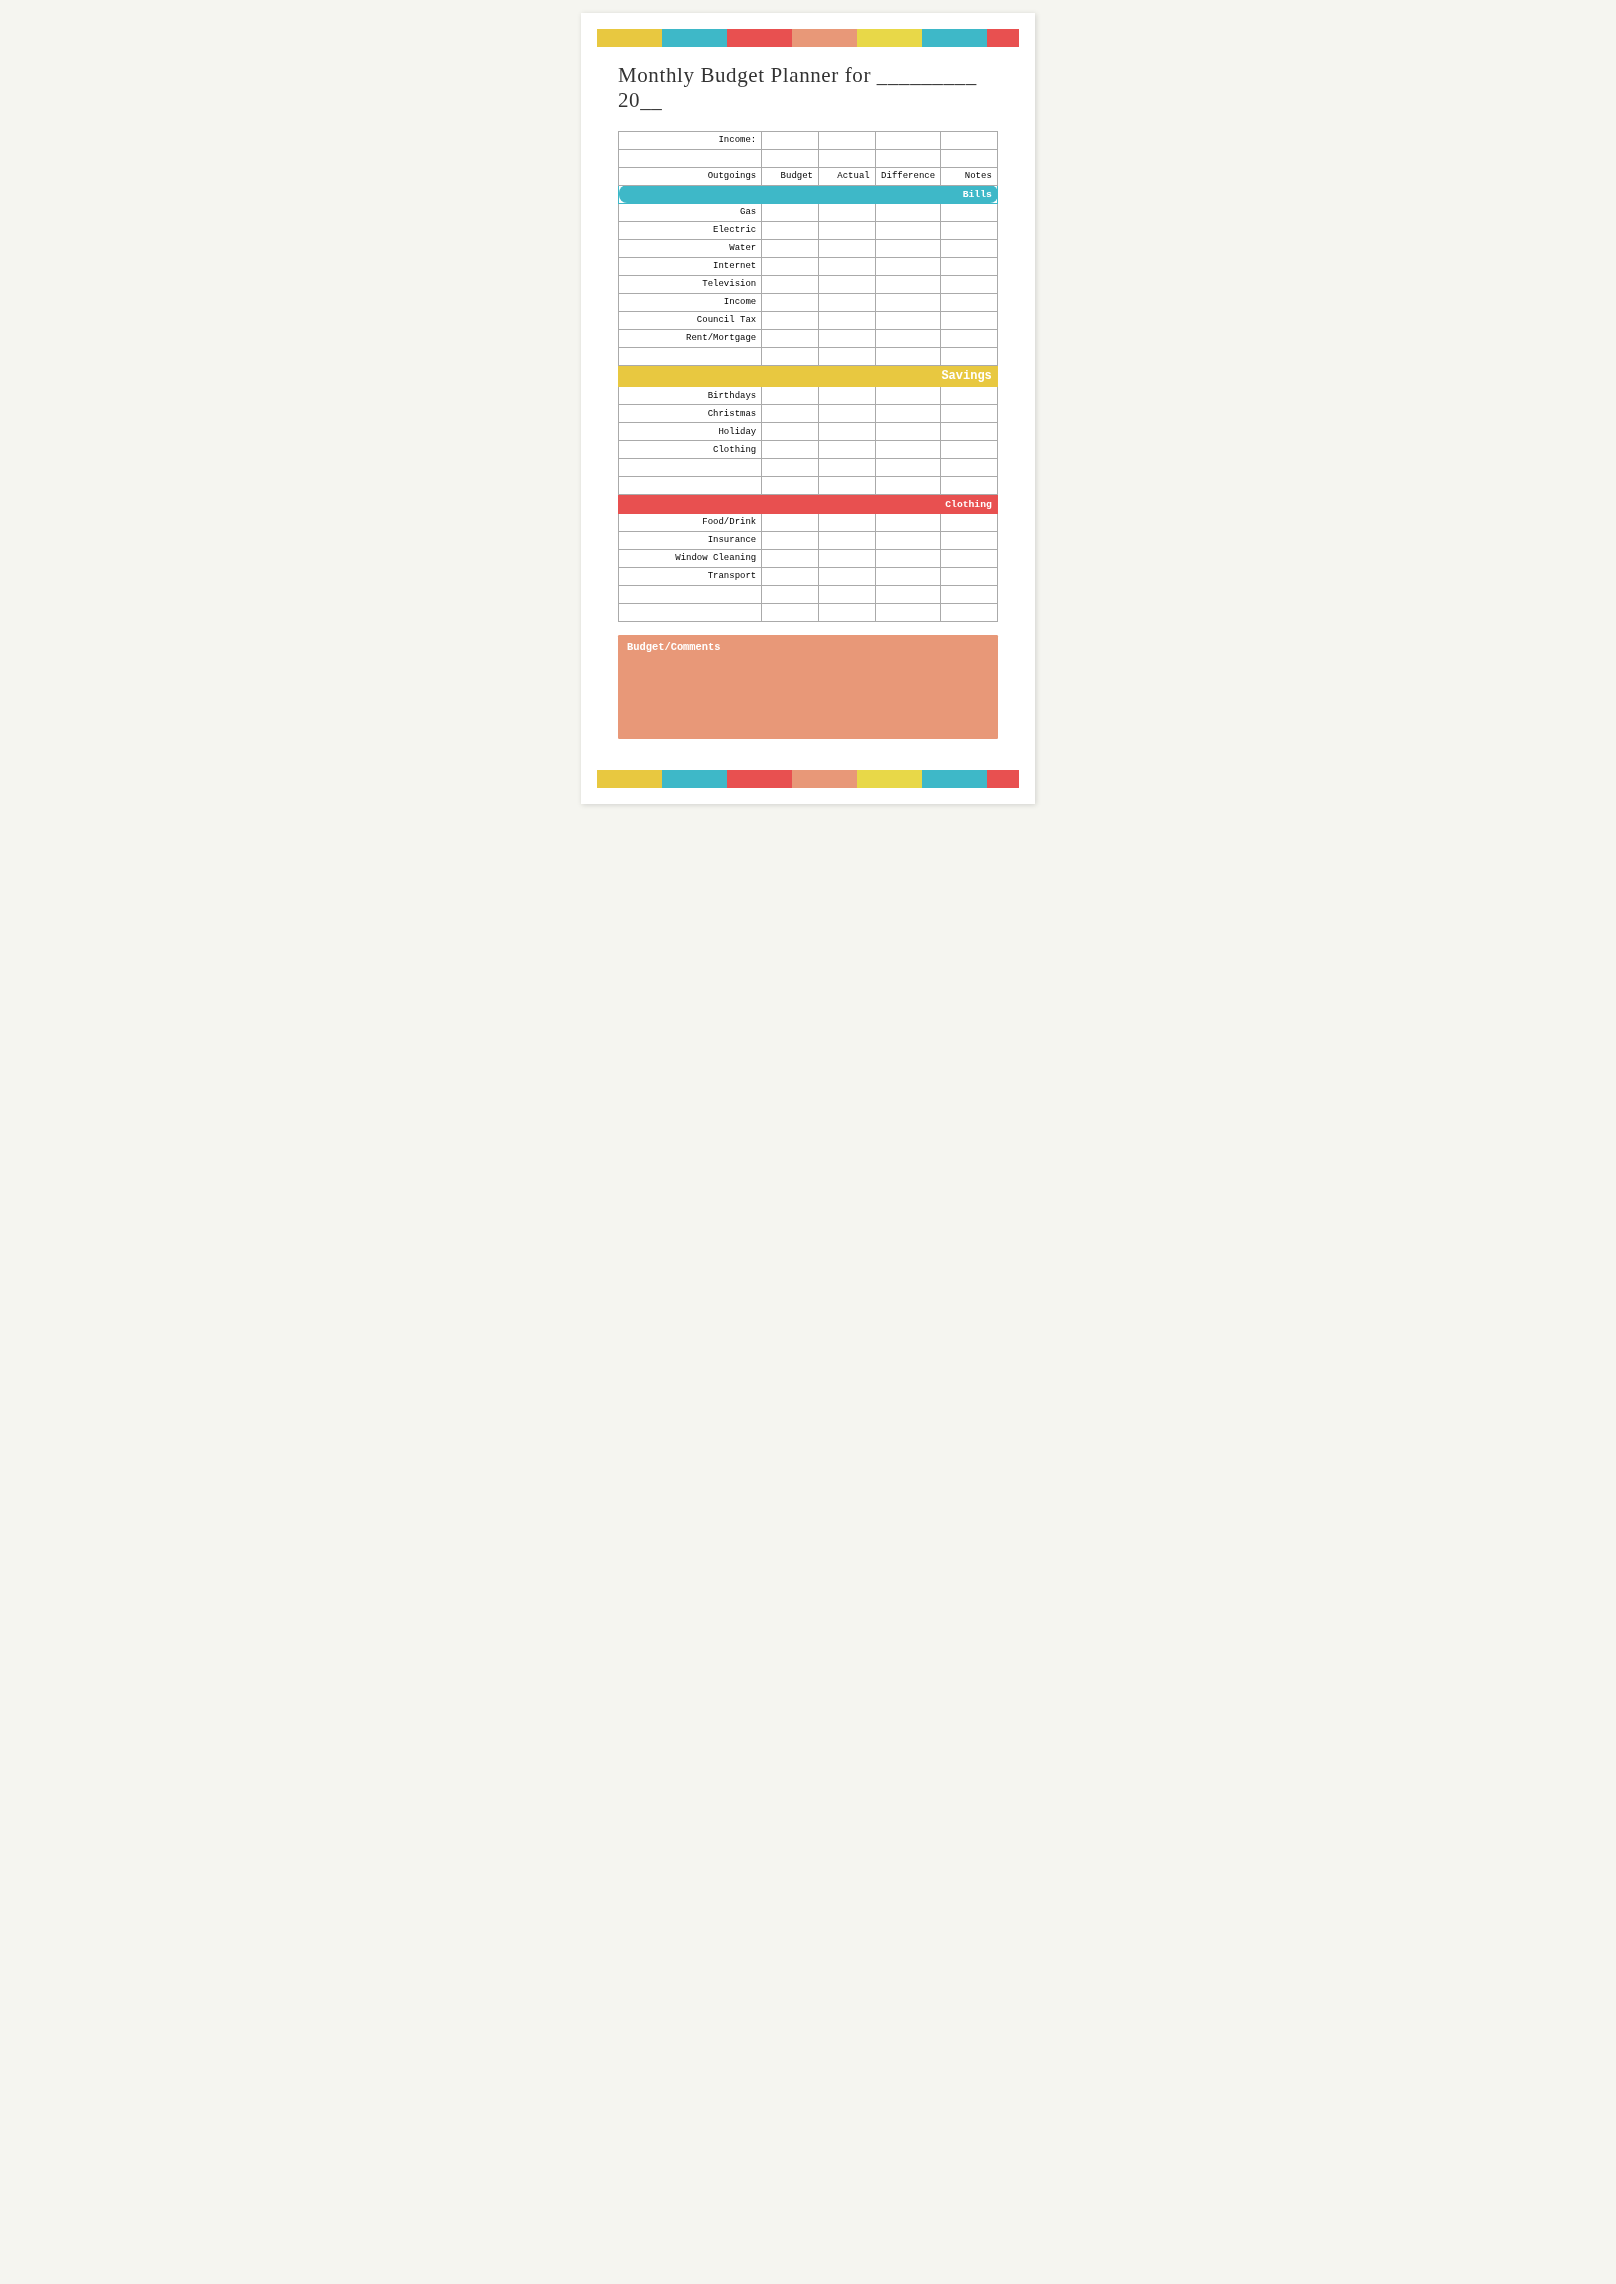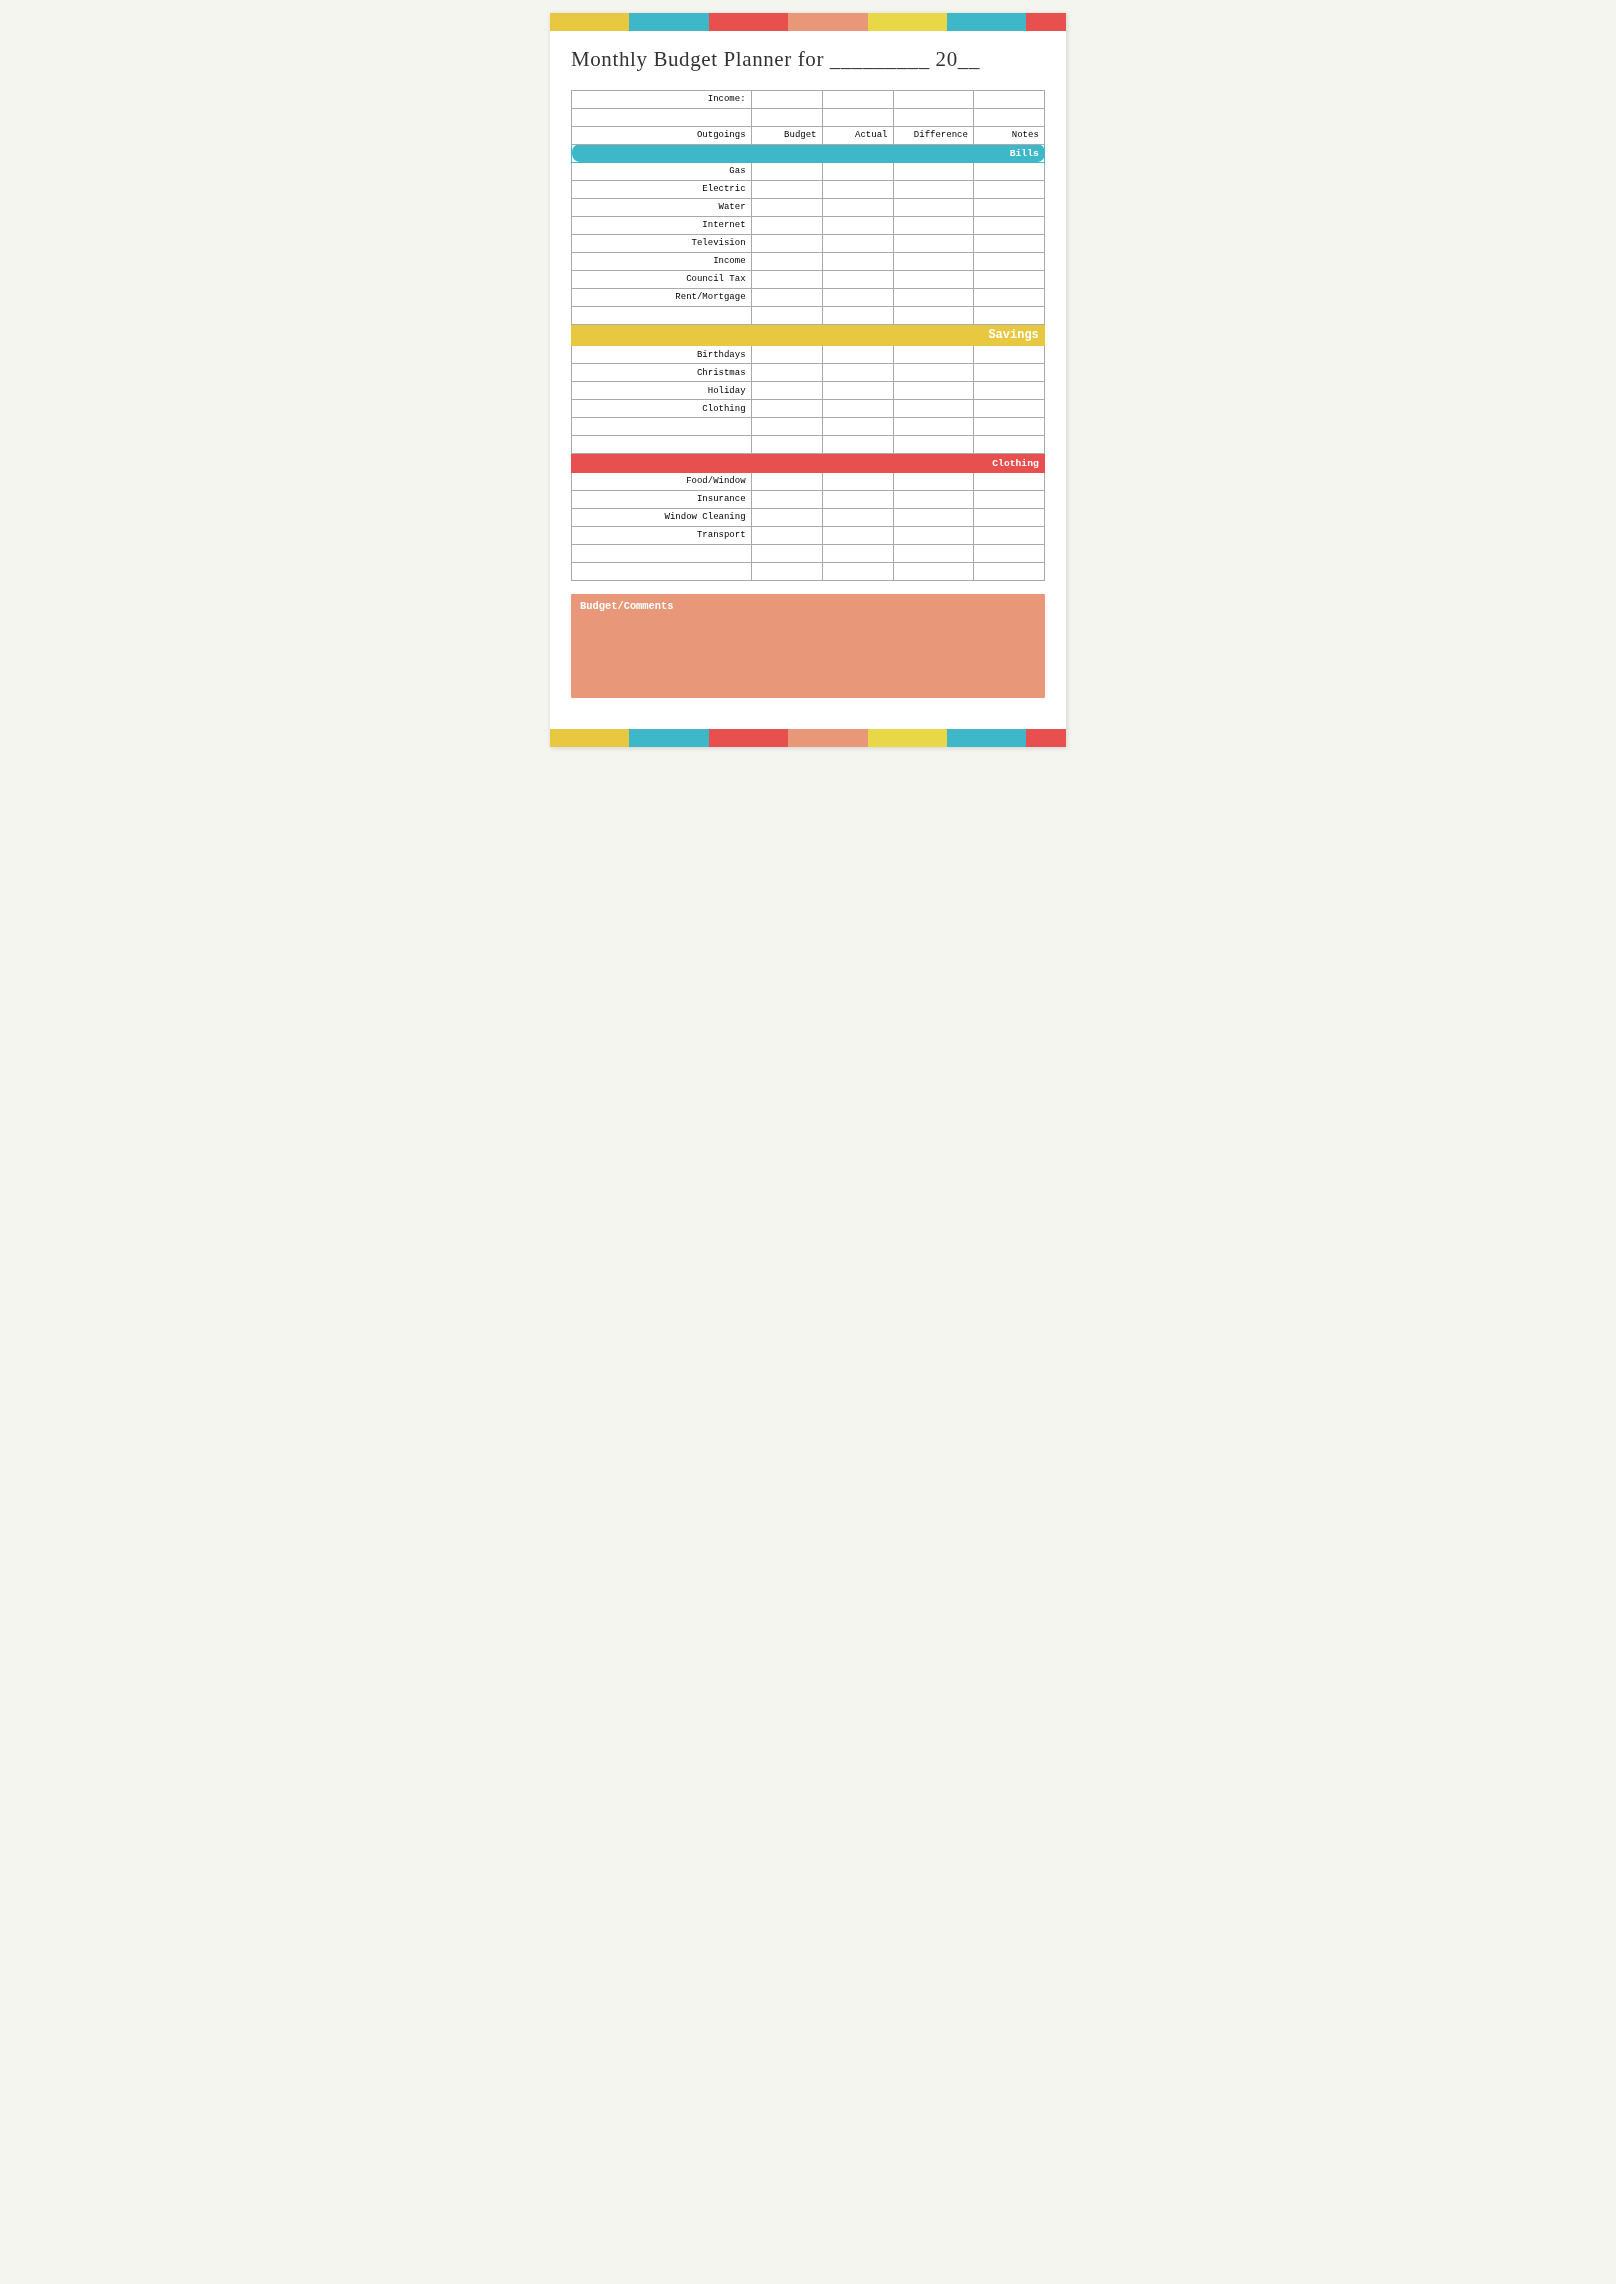--- a/index.html
+++ b/index.html
@@ -9,23 +9,23 @@
       font-family: 'Courier New', Courier, monospace;
       display: flex;
       justify-content: center;
       align-items: flex-start;
       min-height: 100vh;
       padding: 13px;
     }
 
     .page {
       background: white;
-      width: 516px;
+      width: 454px;
       min-height: 642px;
-      padding: 0;
+      padding: 16px;
       position: relative;
       box-shadow: 1.3px 1.3px 5.2px rgba(0,0,0,0.15);
     }
 
     
     .color-bar {
       display: flex;
       width: 100%;
       height: 18px;
       gap: 0;
@@ -302,21 +302,21 @@
             <td></td>
             <td></td>
             <td></td>
             <td></td>
       </tr>
 
       <tr class="row-category-household">
         <td colspan="5">Clothing</td>
       </tr>
       <tr>
-        <td>Food/Window</td>
+        <td>Food/Drink</td>
         <td></td>
         <td></td>
         <td></td>
         <td></td>
       </tr>
       <tr>
         <td>Insurance</td>
         <td></td>
         <td></td>
         <td></td>

